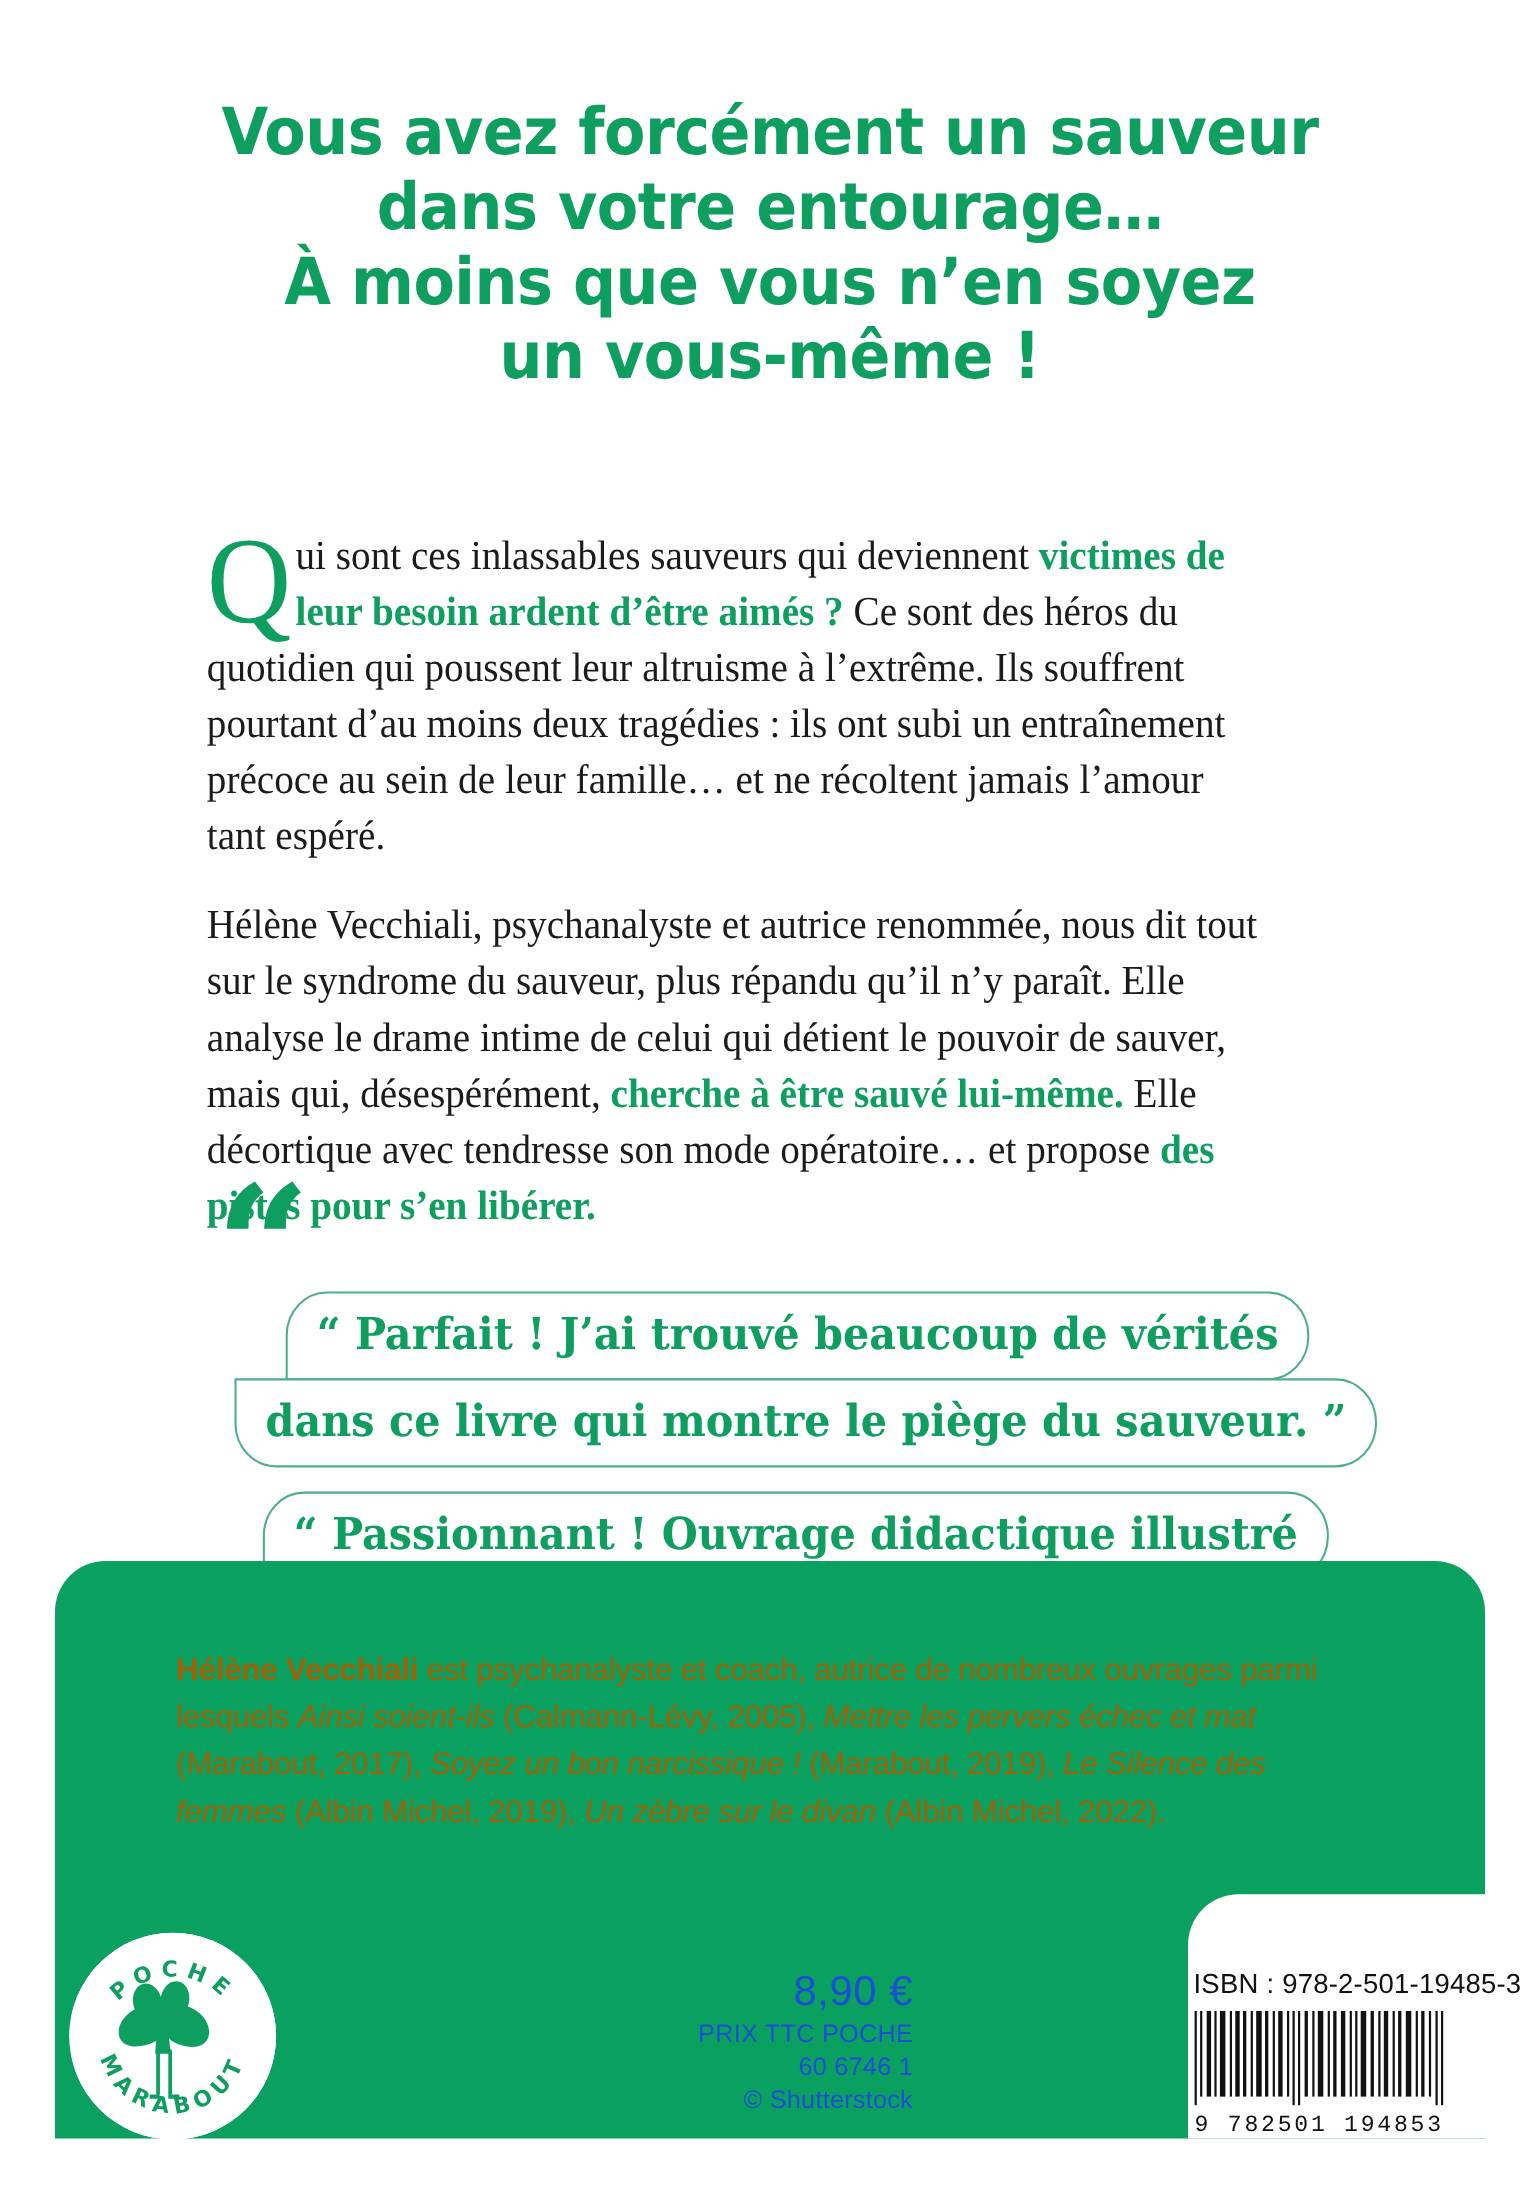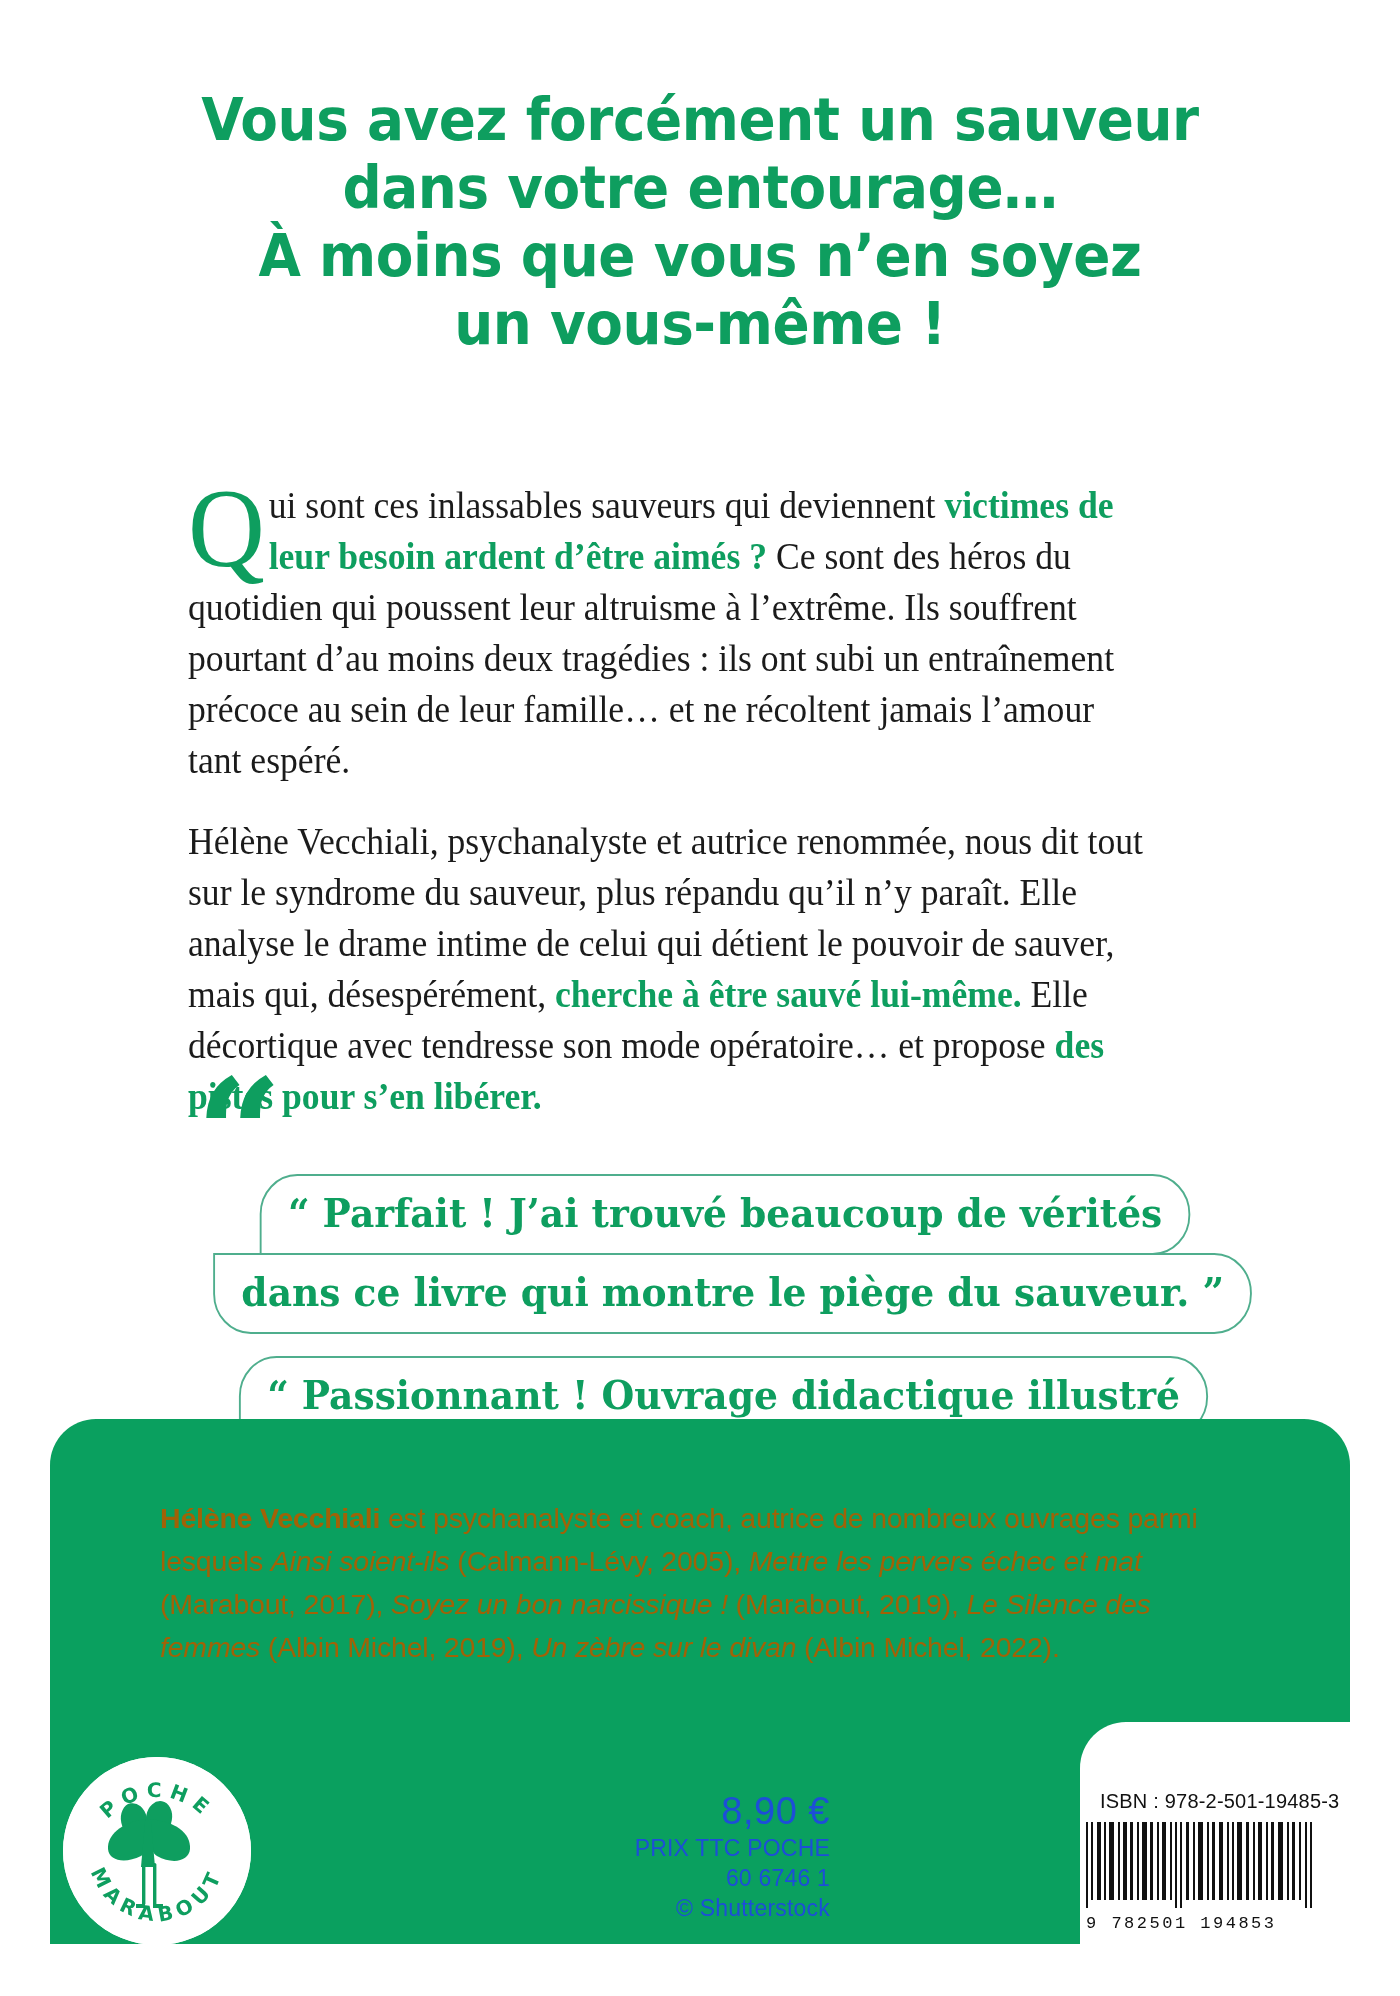--- a/index.html
+++ b/index.html
@@ -156,33 +156,33 @@
 
   
   .isbn-box {
     position: absolute;
     left: 1080px;
     top: 1790px;
     width: 250px;
   }
   .isbn-text {
     font-family: "Liberation Sans", sans-serif;
-    font-size: 20px;
+    font-size: 25px;
     color: #111;
     letter-spacing: 0.2px;
     white-space: nowrap;
-    margin-left: 20px;
+    margin-left: 5px;
   }
   .barcode-wrap {
     margin-top: 9px;
     width: 238px;
   }
   .barcode-digits {
     font-family: "Liberation Mono", monospace;
-    font-size: 17px;
+    font-size: 21px;
     color: #111;
     letter-spacing: 2.5px;
     margin-top: 2px;
     margin-left: 6px;
   }
 
   
   .logo {
     position: absolute;
     left: 63px;

